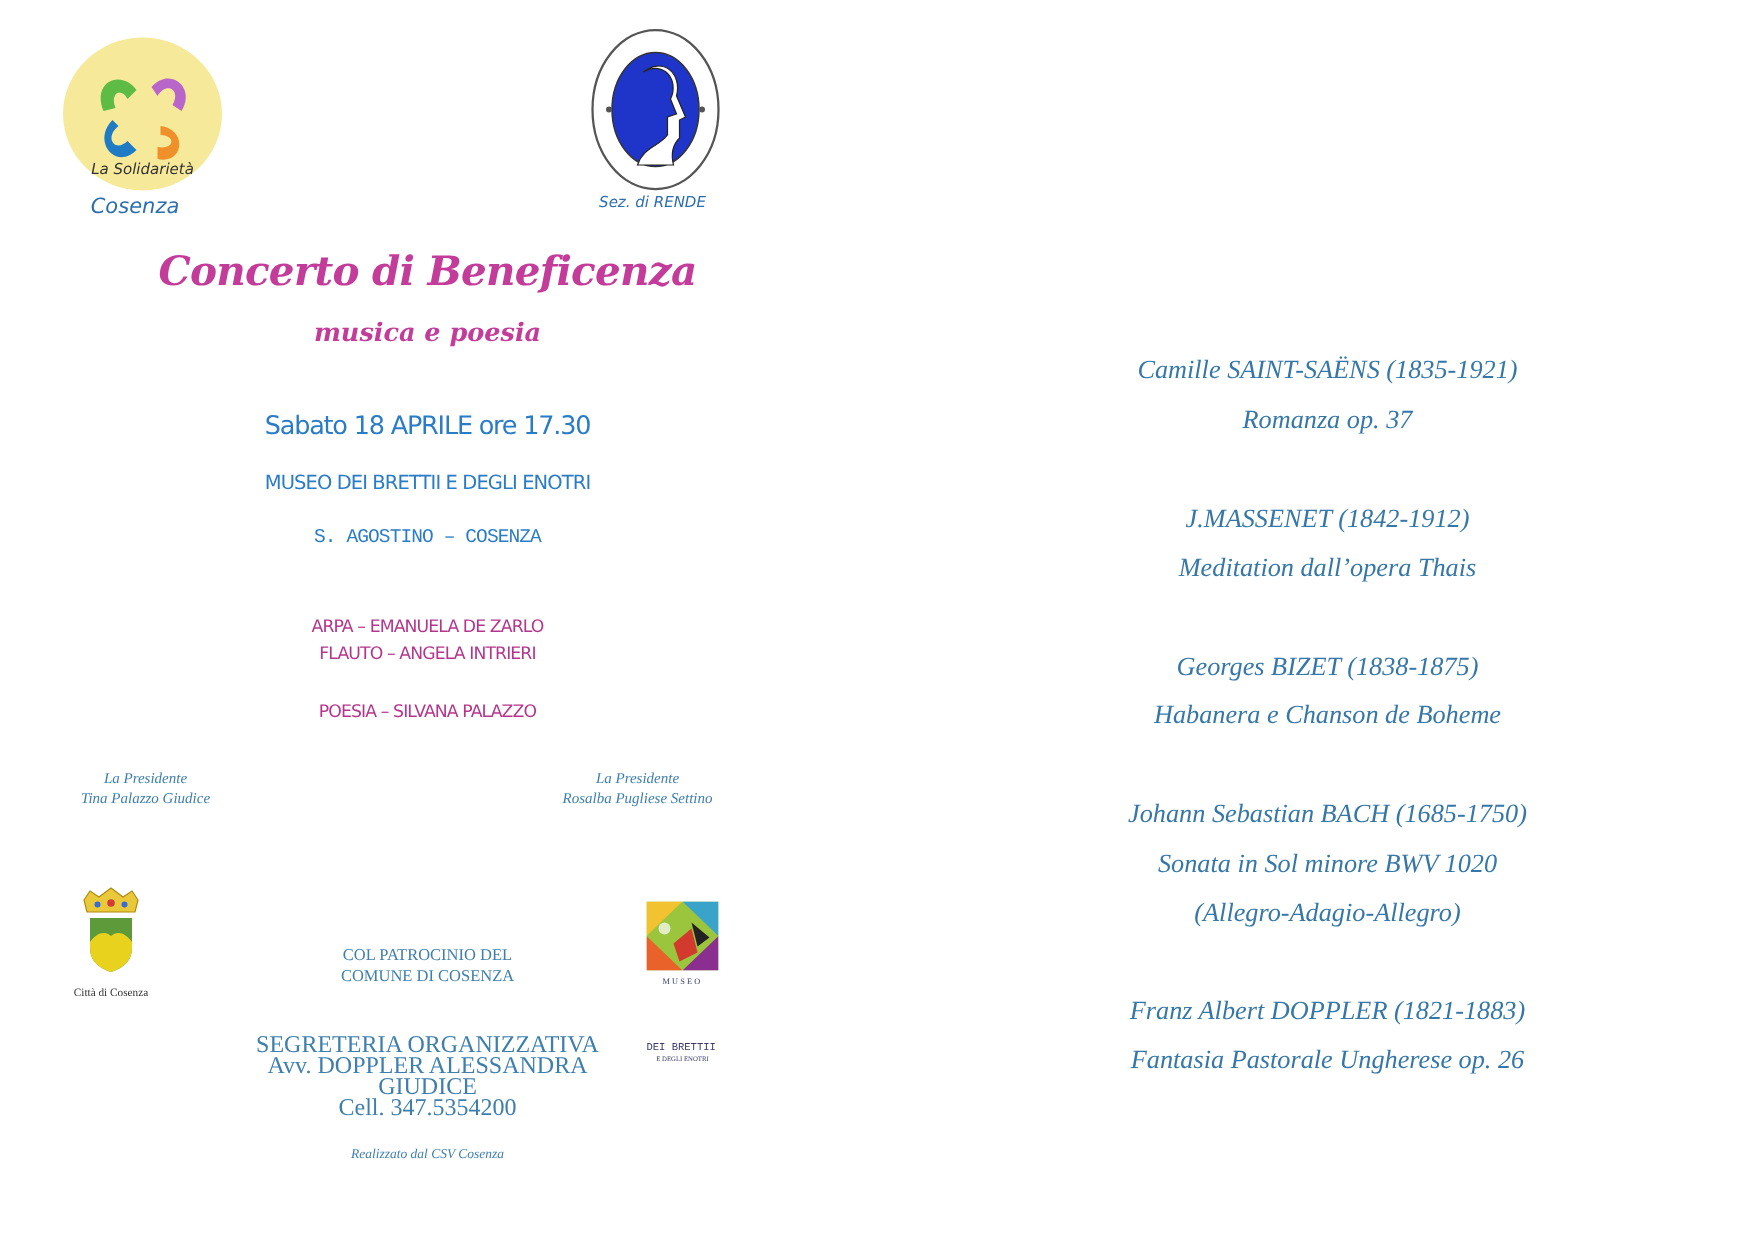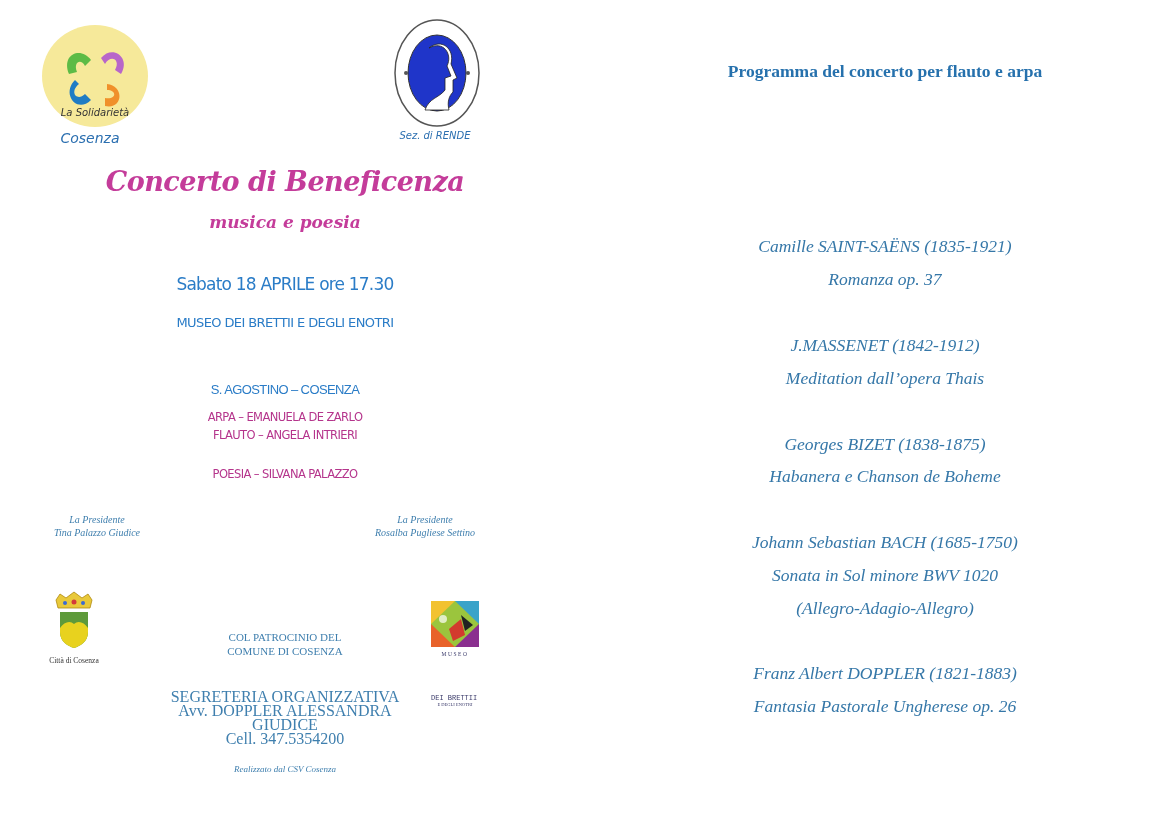--- a/index.html
+++ b/index.html
@@ -11,21 +11,21 @@
     .logo-sol { left: 41px; top: 24px; width: 108px; height: 104px; }
     .logo-sol-cap { left: 40px; top: 130px; width: 100px; font-family: "DejaVu Sans", sans-serif; font-style: italic; font-size: 14px; color: #2b6fb0; text-align: center; }
     .logo-conv { left: 393px; top: 18px; width: 88px; height: 110px; }
     .logo-conv-cap { left: 380px; top: 130px; width: 110px; font-family: "DejaVu Sans", sans-serif; font-style: italic; font-size: 10px; color: #2b6fb0; text-align: center; }
 
     .title { left: 60px; top: 166px; width: 450px; font-family: "DejaVu Serif", serif; font-style: italic; font-weight: bold; font-size: 27px; color: #c43c9a; letter-spacing: -0.5px; }
     .subtitle { left: 60px; top: 212px; width: 450px; font-family: "DejaVu Serif", serif; font-style: italic; font-weight: bold; font-size: 17px; color: #c43c9a; }
 
     .date { left: 60px; top: 274px; width: 450px; font-family: "DejaVu Sans", sans-serif; font-size: 17px; color: #2a7cc7; letter-spacing: -0.8px; }
     .venue1 { left: 60px; top: 315px; width: 450px; font-family: "DejaVu Sans", sans-serif; font-size: 13px; color: #2a7cc7; letter-spacing: -0.6px; }
-    .venue2 { left: 60px; top: 350px; width: 450px; font-family: Liberation Sans, sans-serif; font-size: 13px; color: #2a7cc7; letter-spacing: -0.6px; margin-top: 32px; }
+    .venue2 { left: 60px; top: 350px; width: 450px; font-family: Liberation Mono, monospace; font-size: 13px; color: #2a7cc7; letter-spacing: -0.6px; }
 
     .perf { left: 60px; width: 450px; font-family: "DejaVu Sans", sans-serif; font-size: 11.5px; color: #b5358c; letter-spacing: -0.6px; }
 
     .pres { font-family: "Liberation Serif", serif; font-style: italic; font-size: 10px; color: #3f7fae; text-align: center; line-height: 13px; }
     .pres-l { left: 30px; top: 513px; width: 134px; }
     .pres-r { left: 355px; top: 513px; width: 140px; }
 
     .logo-city { left: 46px; top: 590px; width: 56px; height: 72px; }
     .logo-museo { left: 431px; top: 601px; width: 48px; height: 66px; }
 
@@ -122,21 +122,20 @@
     <div>SEGRETERIA ORGANIZZATIVA</div>
     <div>Avv. DOPPLER ALESSANDRA GIUDICE</div>
     <div>Cell. 347.5354200</div>
   </div>
 
   <div class="abs realiz center">Realizzato dal CSV Cosenza</div>
 </div>
 
 <div>
   <div class="abs prog-title center">
-    <div>Programma del concerto per flauto e arpa</div>
   </div>
 
   <div class="abs piece center" style="top:236px;">Camille SAINT-SAËNS (1835-1921)</div>
   <div class="abs piece center" style="top:269px;">Romanza op. 37</div>
 
   <div class="abs piece center" style="top:335px;">J.MASSENET (1842-1912)</div>
   <div class="abs piece center" style="top:368px;">Meditation dall’opera Thais</div>
 
   <div class="abs piece center" style="top:434px;">Georges BIZET (1838-1875)</div>
   <div class="abs piece center" style="top:466px;">Habanera e Chanson de Boheme</div>

